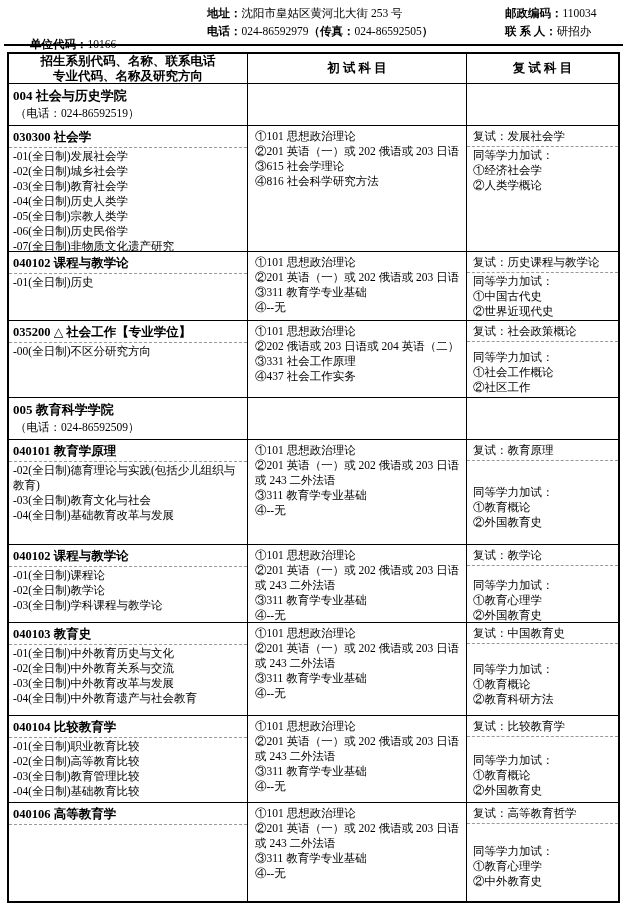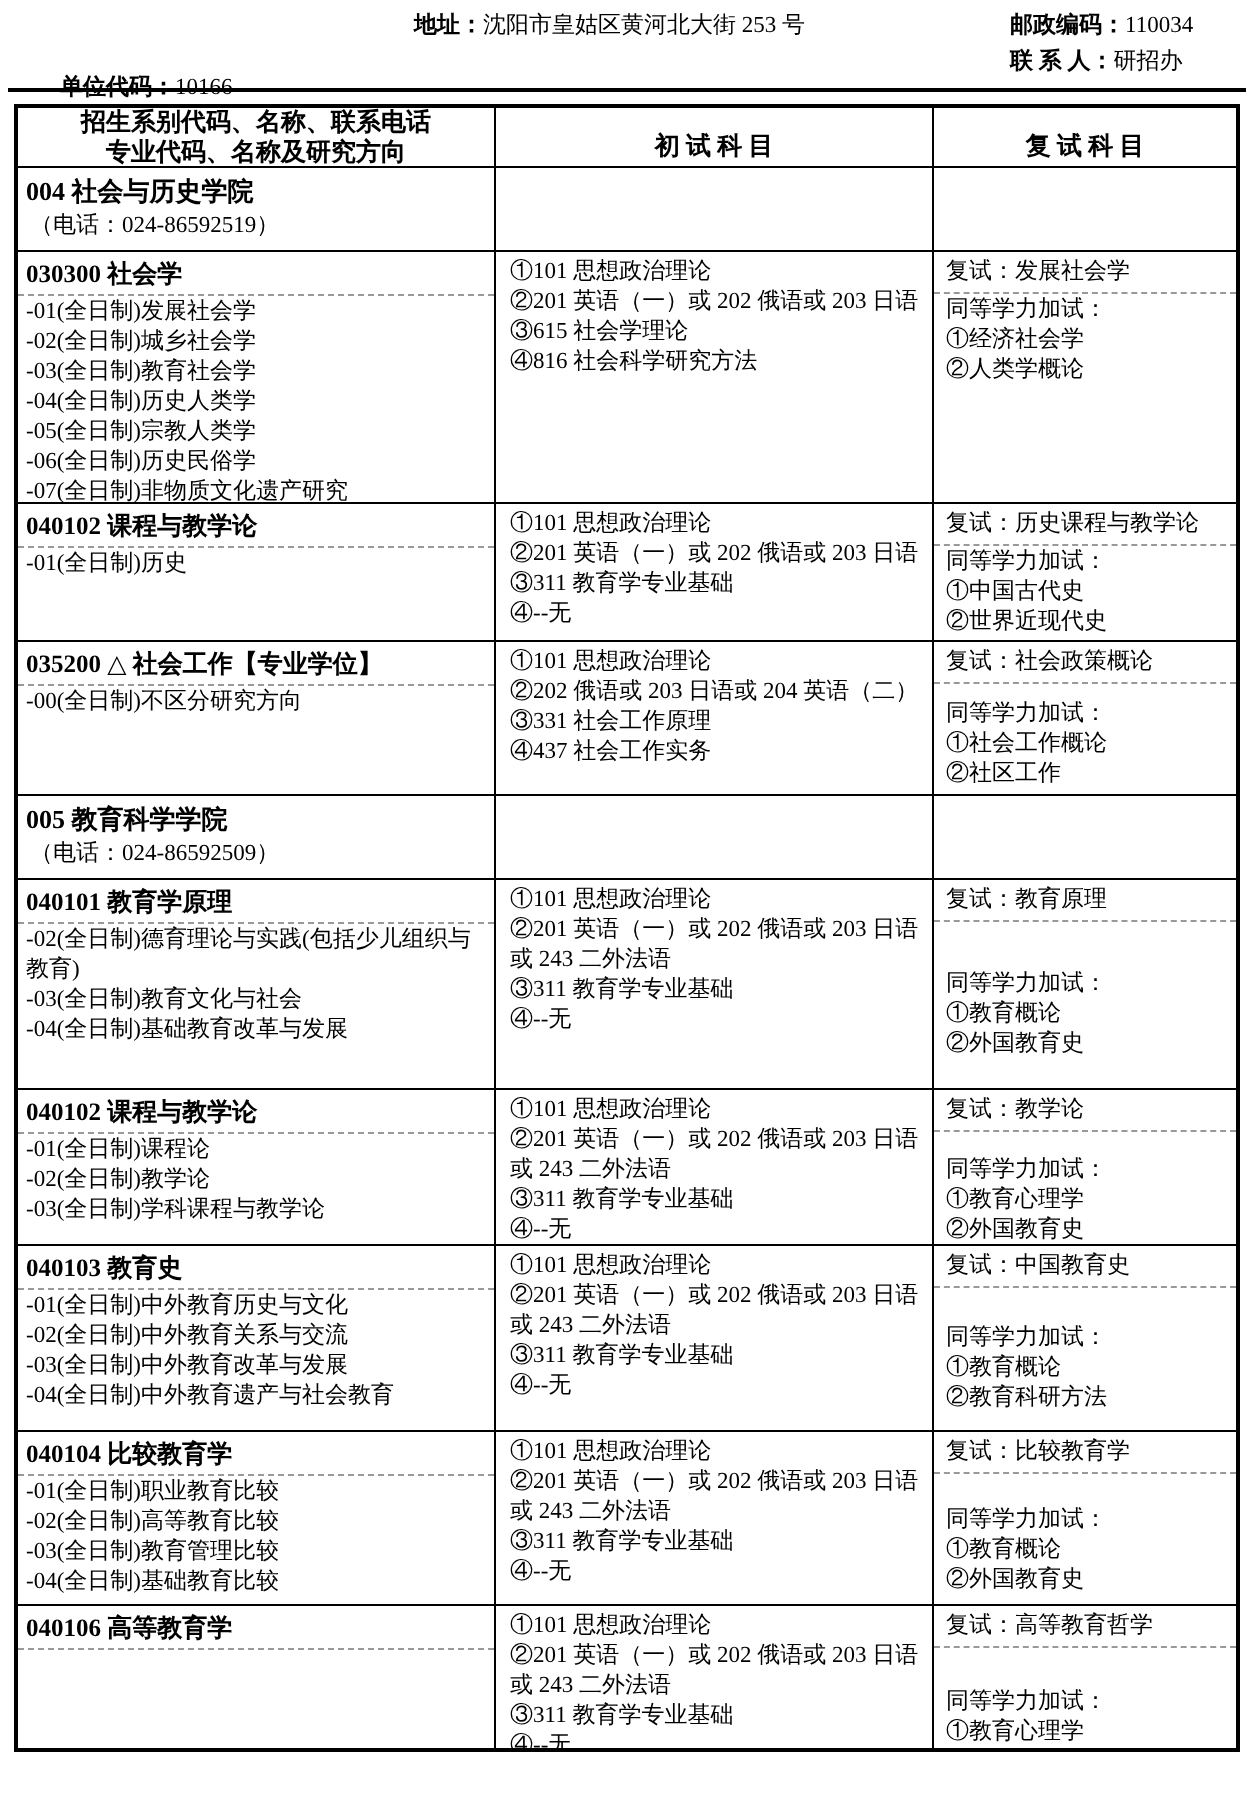--- a/index.html
+++ b/index.html
@@ -27,21 +27,21 @@
     border: 2px solid #000; background: #fff;
   }
   .trow { display: flex; border-top: 1px solid #000; overflow: hidden; }
   .trow:first-child { border-top: none; }
   .c1 { width: 238px; padding: 3px 2px 0 4px; overflow: hidden; }
   .c2 { width: 219px; border-left: 1px solid #000; padding: 3px 4px 0 7px; overflow: hidden; }
   .c3 { flex: 1; border-left: 1px solid #000; padding: 3px 4px 0 6px; overflow: hidden; }
 
   
   .hrow .c1 { display: flex; flex-direction: column; justify-content: space-between; align-items: center; padding: 0; }
-  .hrow .c2, .hrow .c3 { display: flex; justify-content: center; align-items: flex-start; padding: 12px; }
+  .hrow .c2, .hrow .c3 { display: flex; justify-content: center; align-items: center; padding: 12px; }
   .th { font-size: 12.5px; font-weight: bold; line-height: 14.5px; white-space: nowrap; }
 
   
   .dname { font-size: 13px; font-weight: bold; line-height: 17px; }
   .dphone { font-size: 11.5px; line-height: 18px; padding-left: 2px; }
 
   
   .mname { font-size: 12.5px; font-weight: bold; line-height: 16px; white-space: nowrap; }
   .dash1 { border-top: 1px dashed #999; margin: 2px -2px 1px -4px; height: 0; }
   .dash3 { border-top: 1px dashed #999; margin: 2px -4px 1px -6px; height: 0; }
@@ -51,20 +51,21 @@
 </head>
 <body>
 
 <div class="meta">
   <div class="meta-col m1">
     <div class="meta-line"><b>单位代码：</b><span>10166</span></div>
     <div class="meta-line"><b>联系部门：</b><span>研究生院</span></div>
   </div>
   <div class="meta-col m2">
     <div class="meta-line"><b>地址：</b><span>沈阳市皇姑区黄河北大街 253 号</span></div>
+    <div class="meta-line"><b>电话：</b><span>024-86592979</span><b>（传真：</b><span>024-86592505</span><b>）</b></div>
   </div>
   <div class="meta-col m3">
     <div class="meta-line"><b>邮政编码：</b><span>110034</span></div>
     <div class="meta-line"><b>联 系 人：</b><span>研招办</span></div>
   </div>
 </div>
 <div class="rule"></div>
 
 <div class="sheet">
 
@@ -283,21 +284,21 @@
       <div class="retest">复试：比较教育学</div>
       <div class="dash3"></div>
       <div style="margin-top:16px">
           <div class="line">同等学力加试：</div>
           <div class="line">①教育概论</div>
           <div class="line">②外国教育史</div>
         </div>
     </div>
   </div>
 
-  <div class="trow" style="height:72px">
+  <div class="trow" style="height:99px">
     <div class="c1">
       <div class="mname">040106 高等教育学</div>
       <div class="dash1"></div>
     </div>
     <div class="c2">
         <div class="line">①101 思想政治理论</div>
         <div class="line">②201 英语（一）或 202 俄语或 203 日语或 243 二外法语</div>
         <div class="line">③311 教育学专业基础</div>
         <div class="line">④--无</div>
       </div>

